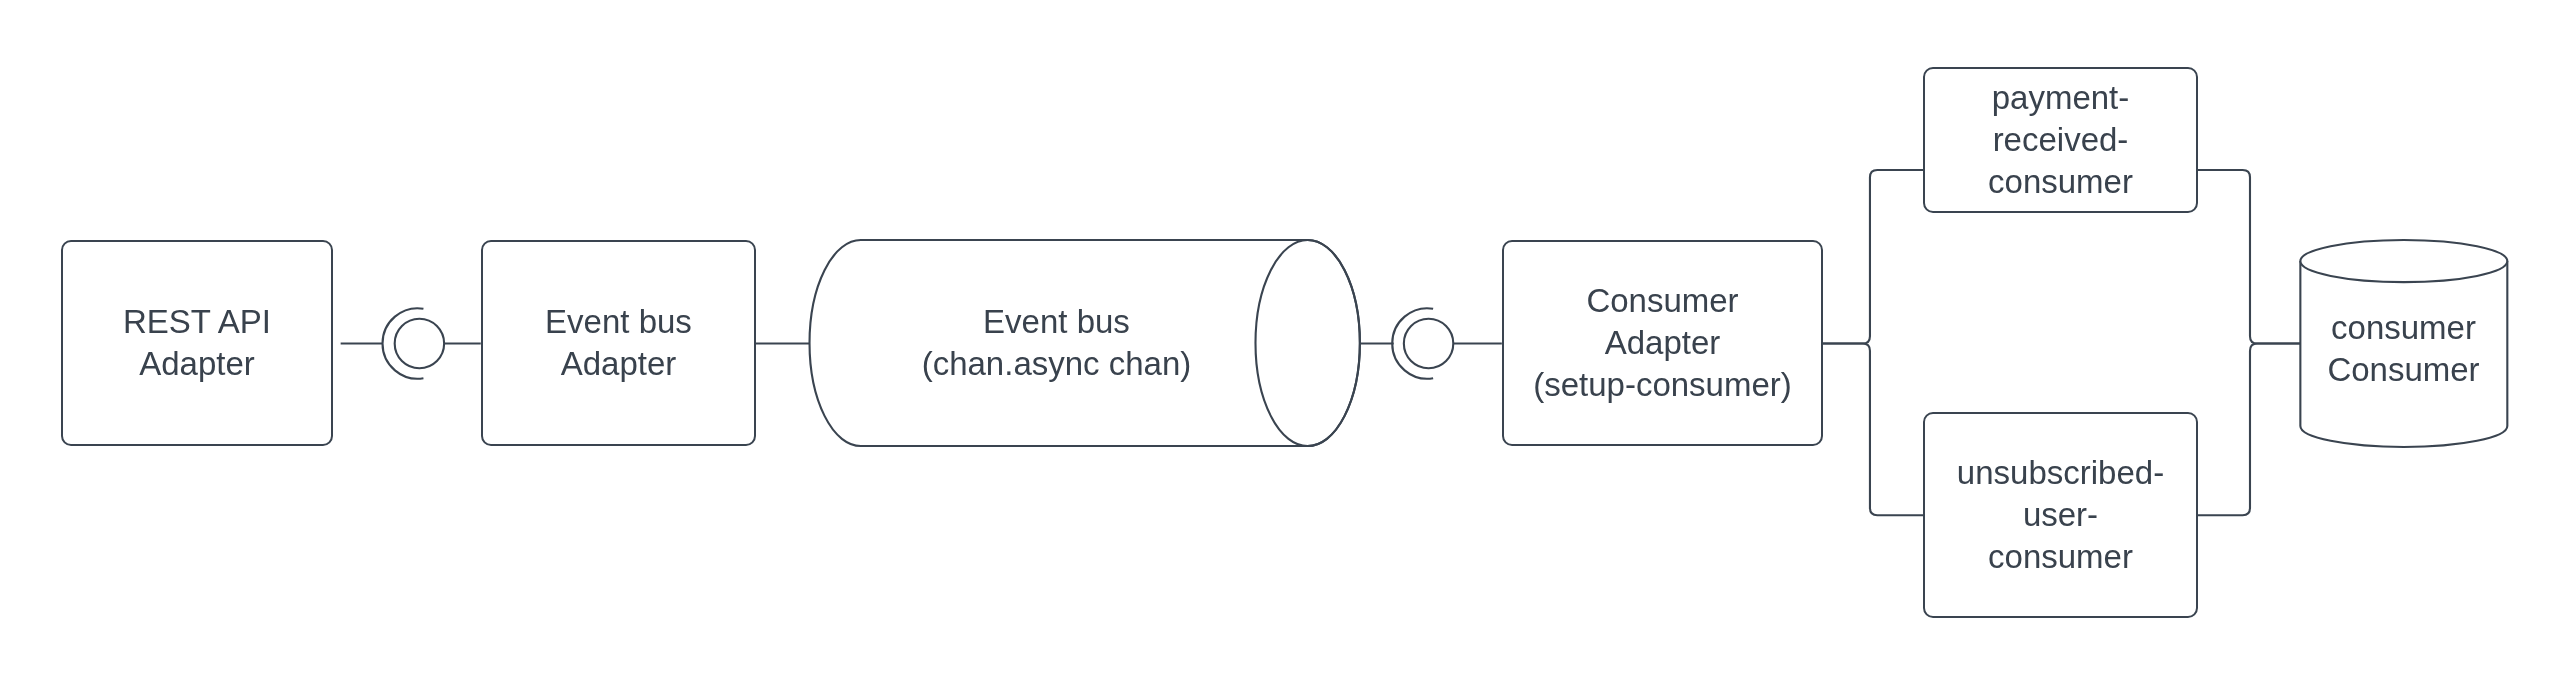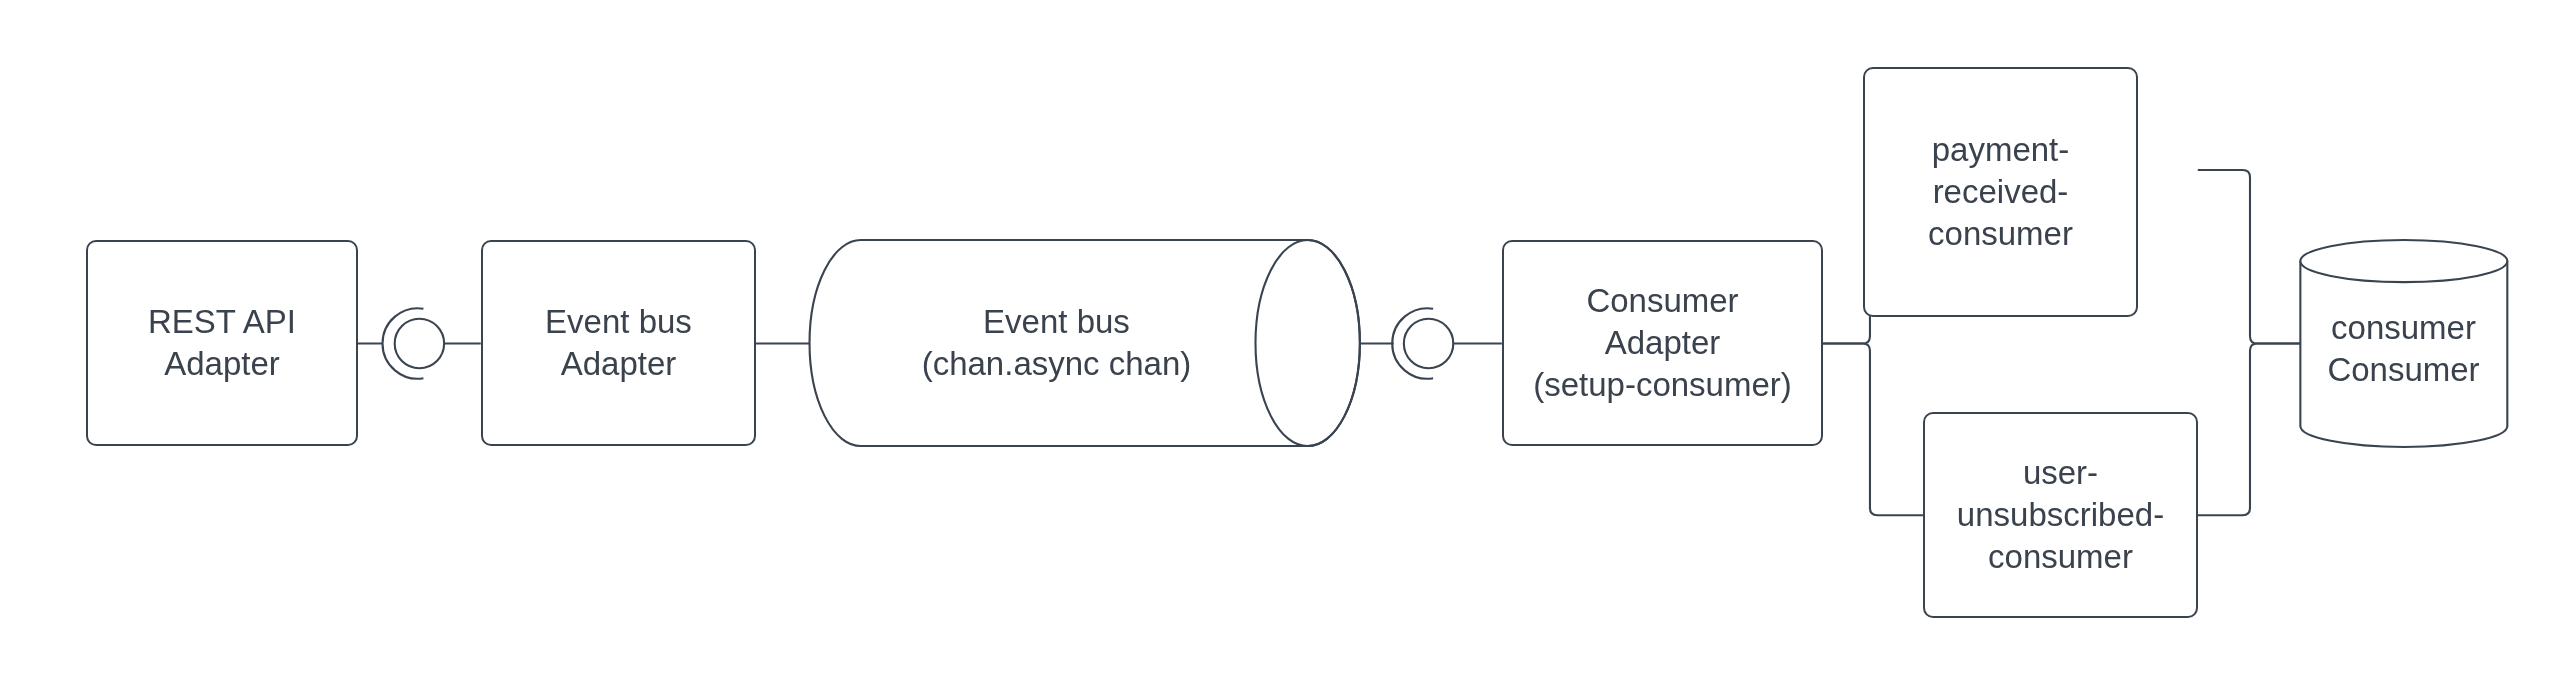--- a/index.html
+++ b/index.html
@@ -82,21 +82,21 @@
     <path d="M1990,375 H2034 Q2042,375 2042,367 V193.5 Q2042,185.5 2050,185.5 H2100"></path>
     <path d="M1990,375 H2034 Q2042,375 2042,383 V554.5 Q2042,562.5 2050,562.5 H2100"></path>
 
     <path d="M2400,185.5 H2449 Q2457,185.5 2457,193.5 V367 Q2457,375 2465,375 H2512"></path>
     <path d="M2400,562.5 H2449 Q2457,562.5 2457,554.5 V383 Q2457,375 2465,375 H2512"></path>
 
     <path d="M2512,285 L2512,465 A113,23 0 0 0 2738,465 L2738,285" class="filled"></path>
     <ellipse cx="2625" cy="285" rx="113" ry="23" class="filled"></ellipse>
   </svg>
 
-  <div class="rect-node" style="left:86px;top:240px;width:272px;height:206px">
+  <div class="rect-node" style="left:61px;top:240px;width:272px;height:206px">
     <div class="label">
       <span>REST API</span>
       <span>Adapter</span>
     </div>
   </div>
 
   <div class="rect-node" style="left:481px;top:240px;width:275px;height:206px">
     <div class="label">
       <span>Event bus</span>
       <span>Adapter</span>
@@ -111,32 +111,32 @@
   </div>
 
   <div class="rect-node" style="left:1502px;top:240px;width:321px;height:206px">
     <div class="label">
       <span>Consumer</span>
       <span>Adapter</span>
       <span>(setup-consumer)</span>
     </div>
   </div>
 
-  <div class="rect-node" style="left:1863px;top:67px;width:275px;height:250px">
+  <div class="rect-node" style="left:1923px;top:67px;width:275px;height:146px">
     <div class="label">
       <span>payment-</span>
       <span>received-</span>
       <span>consumer</span>
     </div>
   </div>
 
   <div class="rect-node" style="left:1923px;top:412px;width:275px;height:206px">
     <div class="label">
+      <span>unsubscribed-</span>
       <span>user-</span>
-      <span>unsubscribed-</span>
       <span>consumer</span>
     </div>
   </div>
 
   <div class="shape-label" style="left:2300px;top:251px;width:207px;height:196px">
     <div class="label">
       <span>consumer</span>
       <span>Consumer</span>
     </div>
   </div>

